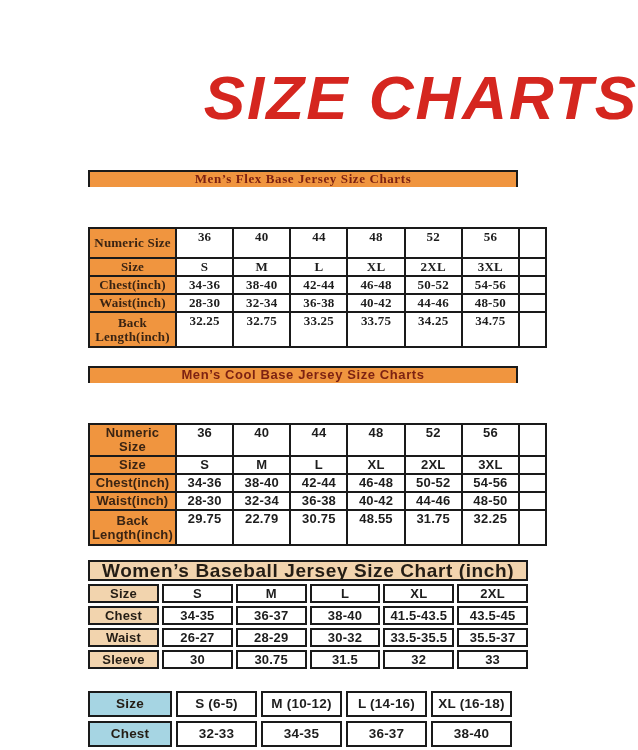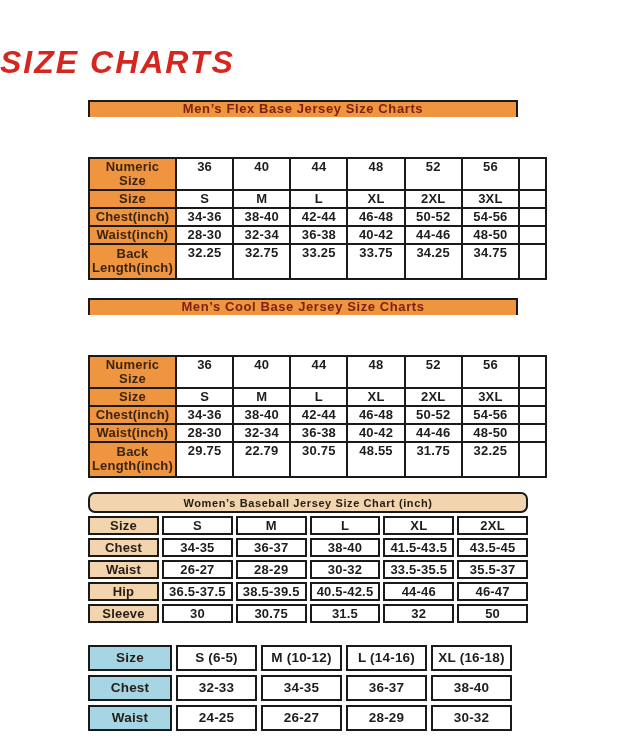--- a/index.html
+++ b/index.html
@@ -18,42 +18,42 @@
     --border: #1a1a1a;
     --mens-title: #7d2212;
     --mens-label: #3a2413;
     --dark: #241d15;
     --body-text: #1d1d1d;
   }
   .page { position: relative; width: 638px; height: 750px; background: #fff; }
 
   .page-title {
     padding-top: 25px;
-    text-align: left;
-    font-size: 32px;
+    text-align: right;
+    font-size: 62px;
     line-height: 1.0;
     font-weight: 700;
     font-style: italic;
     letter-spacing: 2px;
     color: var(--red);
   }
   .page-subtitle {
     margin: 9px 0 0 88px;
     font-size: 21px;
     line-height: 22px;
     font-weight: 700;
     font-style: italic;
     color: var(--red);
     letter-spacing: 0.2px;
   }
   .page-subtitle span { display: block; }
 
   #tables-container { position: relative; }
   .size-table { margin-left: 88px; }
-  #tables-container > section:nth-child(1) { margin-top: 13px; }
+  #tables-container > section:nth-child(1) { margin-top: 13px; font-family: Liberation Serif, serif; }
   #tables-container > section:nth-child(2) { margin-top: 18px; }
   #tables-container > section:nth-child(3) { margin-top: 14px; }
   #tables-container > section:nth-child(4) { margin-top: 15px; }
 
   .table-title {
     font-weight: 700;
     text-align: center;
     border: 2px solid var(--border);
     letter-spacing: 0.6px;
     color: var(--dark);
@@ -88,23 +88,22 @@
   .theme-orange td.label { width: 87px; background: var(--orange); color: var(--mens-label); }
   .theme-orange td.filler { width: 27px; background: #fff; }
   .theme-orange tr { height: 17px; }
   .theme-orange tr:nth-child(1) { height: 30px; }
   .theme-orange tr:nth-child(5) { height: 35px; }
   .theme-orange tr:nth-child(1) td.val,
   .theme-orange tr:nth-child(5) td.val { vertical-align: top; padding-top: 1px; }
 
   
   .theme-peach .table-title {
-    width: 440px; height: 21px; line-height: 18px; font-size: 11px;
+    width: 440px; height: 21px; line-height: 18px; font-size: 19px;
     background: var(--peach);
-    border-radius: 7px;
   }
   .theme-peach table {
     border-collapse: separate; border-spacing: 3px;
     margin-left: -3px; margin-top: 0px;
     width: 446px; font-size: 13px;
   }
   .theme-peach td { border: 2px solid var(--border); height: 18px; line-height: 13px; }
   .theme-peach td.label { width: 71px; background: var(--peach); color: var(--dark); }
 
   .theme-blue .table-title {
@@ -261,34 +260,26 @@
             </tr>
             <tr>
               <td class="label">Waist</td>
               <td class="val">26-27</td>
               <td class="val">28-29</td>
               <td class="val">30-32</td>
               <td class="val">33.5-35.5</td>
               <td class="val">35.5-37</td>
             </tr>
             <tr>
-              <td class="label">Hip</td>
-              <td class="val">36.5-37.5</td>
-              <td class="val">38.5-39.5</td>
-              <td class="val">40.5-42.5</td>
-              <td class="val">44-46</td>
-              <td class="val">46-47</td>
-            </tr>
-            <tr>
               <td class="label">Sleeve</td>
               <td class="val">30</td>
               <td class="val">30.75</td>
               <td class="val">31.5</td>
               <td class="val">32</td>
-              <td class="val">50</td>
+              <td class="val">33</td>
             </tr>
           </tbody>
         </table>
       </section>
       <section class="size-table theme-blue">
         <table>
           <tbody>
             <tr>
               <td class="label">Size</td>
               <td class="val">S (6-5)</td>

